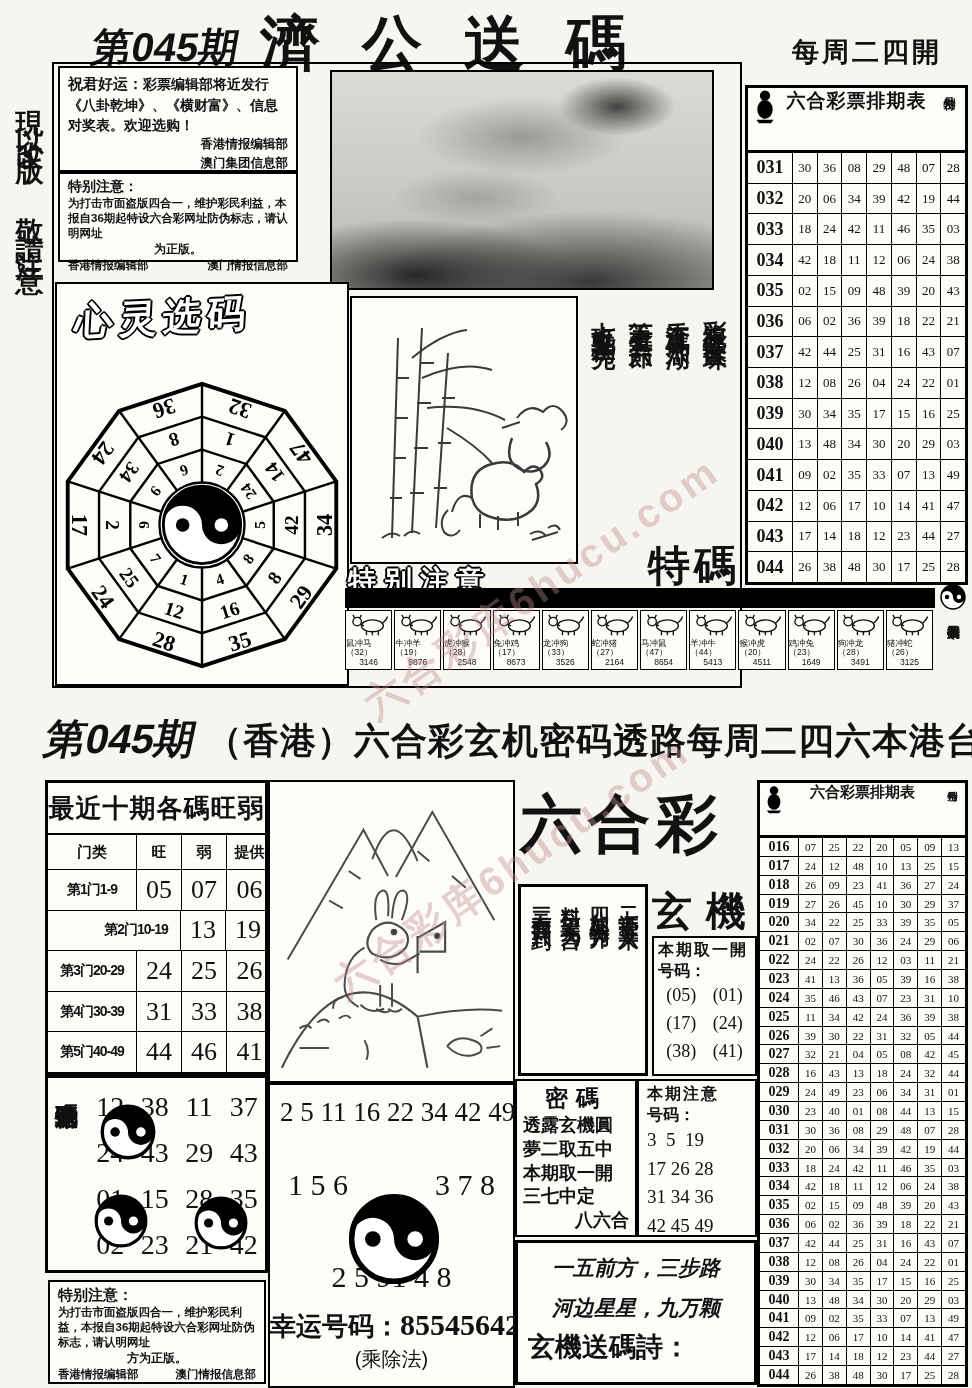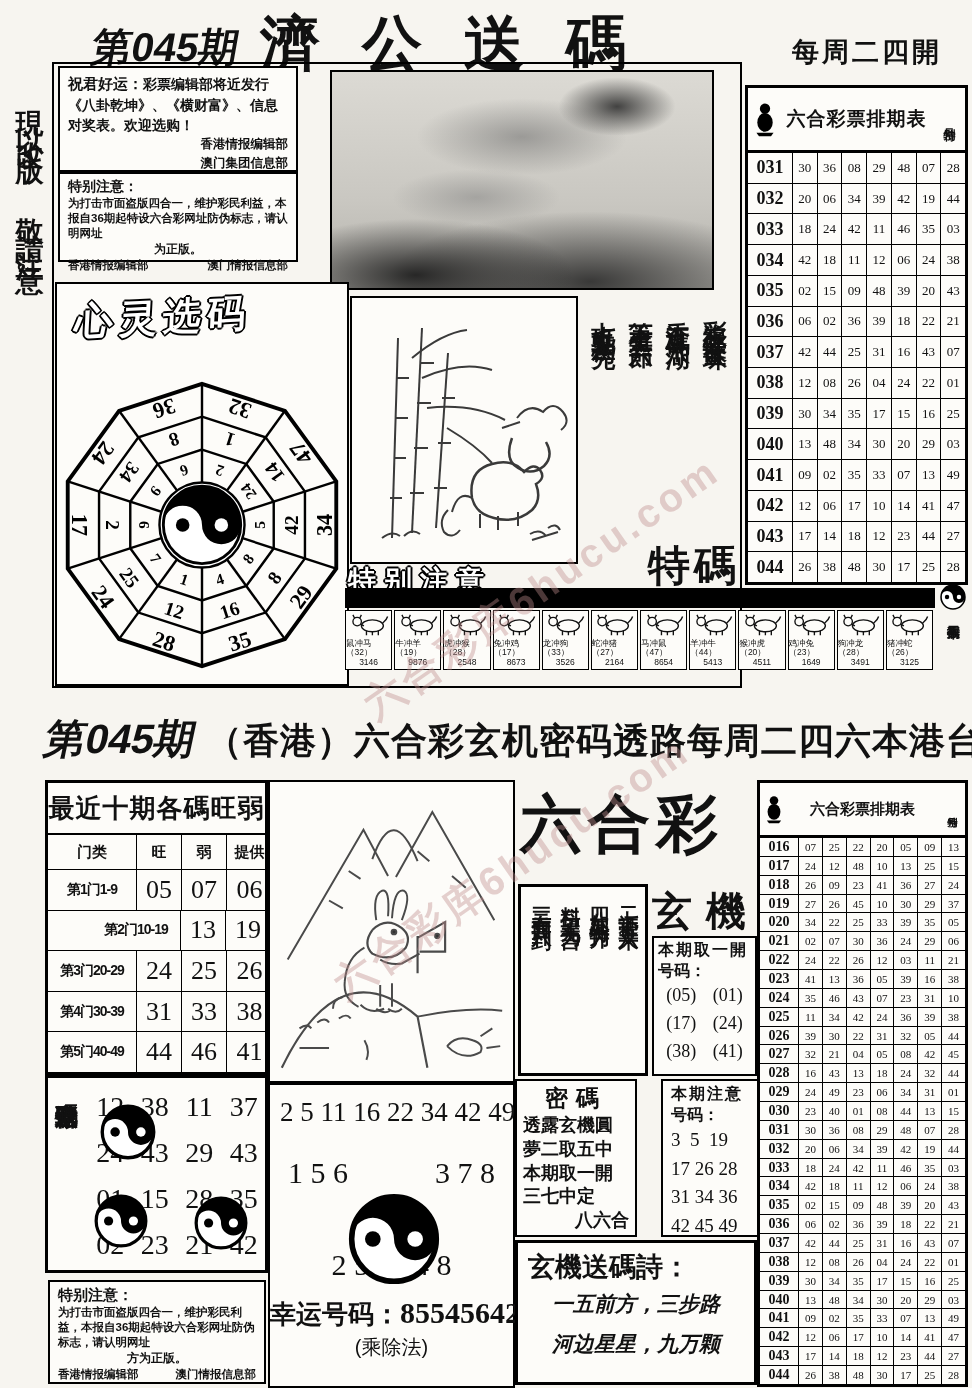--- a/index.html
+++ b/index.html
@@ -8,21 +8,21 @@
   .abs{position:absolute;}
   .b2{border:2px solid #000;}
   .b3{border:3px solid #000;}
   .num{font-family:"Liberation Serif","DejaVu Serif",serif;}
   .vert{writing-mode:vertical-rl;text-orientation:upright;}
   .ctr{display:flex;align-items:center;justify-content:center;}
   .outline-t{color:#fff;text-shadow:-2px 0 #000,2px 0 #000,0 -2px #000,0 2px #000,
              -1px -1px #000,1px 1px #000,-1px 1px #000,1px -1px #000;}
   
   .sched{display:flex;flex-direction:column;background:#fdfcf9;}
-  .shead{display:flex;border-bottom:2px solid #000;align-items:center;}
+  .shead{display:flex;border-bottom:2px solid #000;align-items:flex-start;}
   .srow{display:flex;flex:1;border-top:1px solid #000;}
   .sissue{display:flex;align-items:center;justify-content:center;border-right:1px solid #000;font-weight:bold;}
   .scell{flex:1;display:flex;align-items:center;justify-content:center;border-right:1px solid #000;}
   .scell:last-child{border-right:none;}
   
   .strow{display:flex;border-top:1px solid #000;flex:1;}
   .stcell{display:flex;align-items:center;justify-content:center;border-right:1px solid #000;}
   .stcell:last-child{border-right:none;}
   
   .zcell{flex:1;border:1px solid #000;margin-right:2px;background:#fdfcf9;display:flex;flex-direction:column;
@@ -603,21 +603,21 @@
         <circle cx="170" cy="156" r="2.2" fill="#333"></circle>
         <path d="M112,206 v22 M124,204 v24 M108,230 q8,6 14,2 M120,230 q8,6 14,0"></path>
         <path d="M74,218 q-10,2 -10,12"></path>
         <path d="M180,268 q10,-12 26,-6 q12,4 8,12 q-18,10 -34,-6 M214,258 l12,-8 M220,270 l14,-2"></path>
       </g>
     </svg>
   </div>
 
   <div class="abs b2" style="left:268px;top:1083px;width:247px;height:305px;background:#fdfcf9;box-sizing:border-box;">
     <div class="num pre" style="margin:12px 10px 0;font-size:27px;">2 5 11 16 22 34 42 49</div>
-    <div style="display:flex;justify-content:space-between;margin:28px 18px 0;font-size:30px;" class="num pre">
+    <div style="display:flex;justify-content:space-between;margin:40px 18px 0;font-size:30px;" class="num pre">
       <span>1 5 6</span>
       <span>3 7 8</span>
     </div>
     <div class="abs" style="left:78px;top:108px;"><svg viewBox="0 0 100 100" width="92" height="92">
           <g transform="rotate(-90 50 50)">
             <circle cx="50" cy="50" r="46" fill="#fff" stroke="#000" stroke-width="6"></circle>
             <path d="M50,4 a46,46 0 0 1 0,92 a23,23 0 0 1 0,-46 a23,23 0 0 0 0,-46 Z" fill="#000"></path>
             <circle cx="50" cy="27" r="8.5" fill="#000"></circle>
             <circle cx="50" cy="73" r="8.5" fill="#fff"></circle>
           </g>
@@ -660,33 +660,33 @@
     <div style="text-align:center;font-size:23px;font-weight:900;letter-spacing:8px;">密碼</div>
     <div id="password-lines" style="font-size:18px;font-weight:900;line-height:1.32;">
         <div class="">透露玄機圓</div>
         <div class="">夢二取五中</div>
         <div class="">本期取一開</div>
         <div class="">三七中定</div>
         <div class="" style="text-align: right;">八六合</div>
       </div>
   </div>
 
-  <div class="abs b2" style="left:661px;top:1079px;width:120px;height:158px;box-sizing:border-box;background:#fdfcf9;padding:3px 8px;">
+  <div class="abs b2" style="left:637px;top:1079px;width:120px;height:158px;box-sizing:border-box;background:#fdfcf9;padding:3px 8px;">
     <div style="font-size:16px;font-weight:bold;letter-spacing:2px;">本期注意</div>
     <div style="font-size:16px;font-weight:bold;">号码：</div>
     <div id="attention-rows" class="num pre" style="font-size:19px;line-height:1.5;"><div class="">3  5  19</div><div class="">17 26 28</div><div class="">31 34 36</div><div class="">42 45 49</div></div>
   </div>
 
   <div class="abs b3" style="left:515px;top:1240px;width:242px;height:145px;box-sizing:border-box;background:#fdfcf9;padding:6px 10px;">
-    <div style="font-size:27px;font-weight:900;">玄機送碼詩：</div>
     <div id="code-poem-lines" style="font-size:21px;font-weight:bold;font-style:italic;font-family:'Liberation Serif','DejaVu Serif',serif;
          line-height:1.9;text-align:center;">
         <div class="">一五前方，三步路</div>
         <div class="">河边星星，九万颗</div>
       </div>
+    <div style="font-size:27px;font-weight:900;">玄機送碼詩：</div>
   </div>
 
   <div class="abs b3 sched" style="left:757px;top:780px;width:211px;height:607px;box-sizing:border-box;">
     <div class="shead" style="height:52px;background:#fdfcf9;">
       <div class="ctr" style="width:28px;">
         <svg viewBox="0 0 28 40" width="20" height="32">
             <g fill="#000">
               <circle cx="14" cy="8" r="6"></circle>
               <ellipse cx="14" cy="24" rx="9" ry="11"></ellipse>
               <path d="M4,36 h20 l-3,4 h-14 z"></path>

